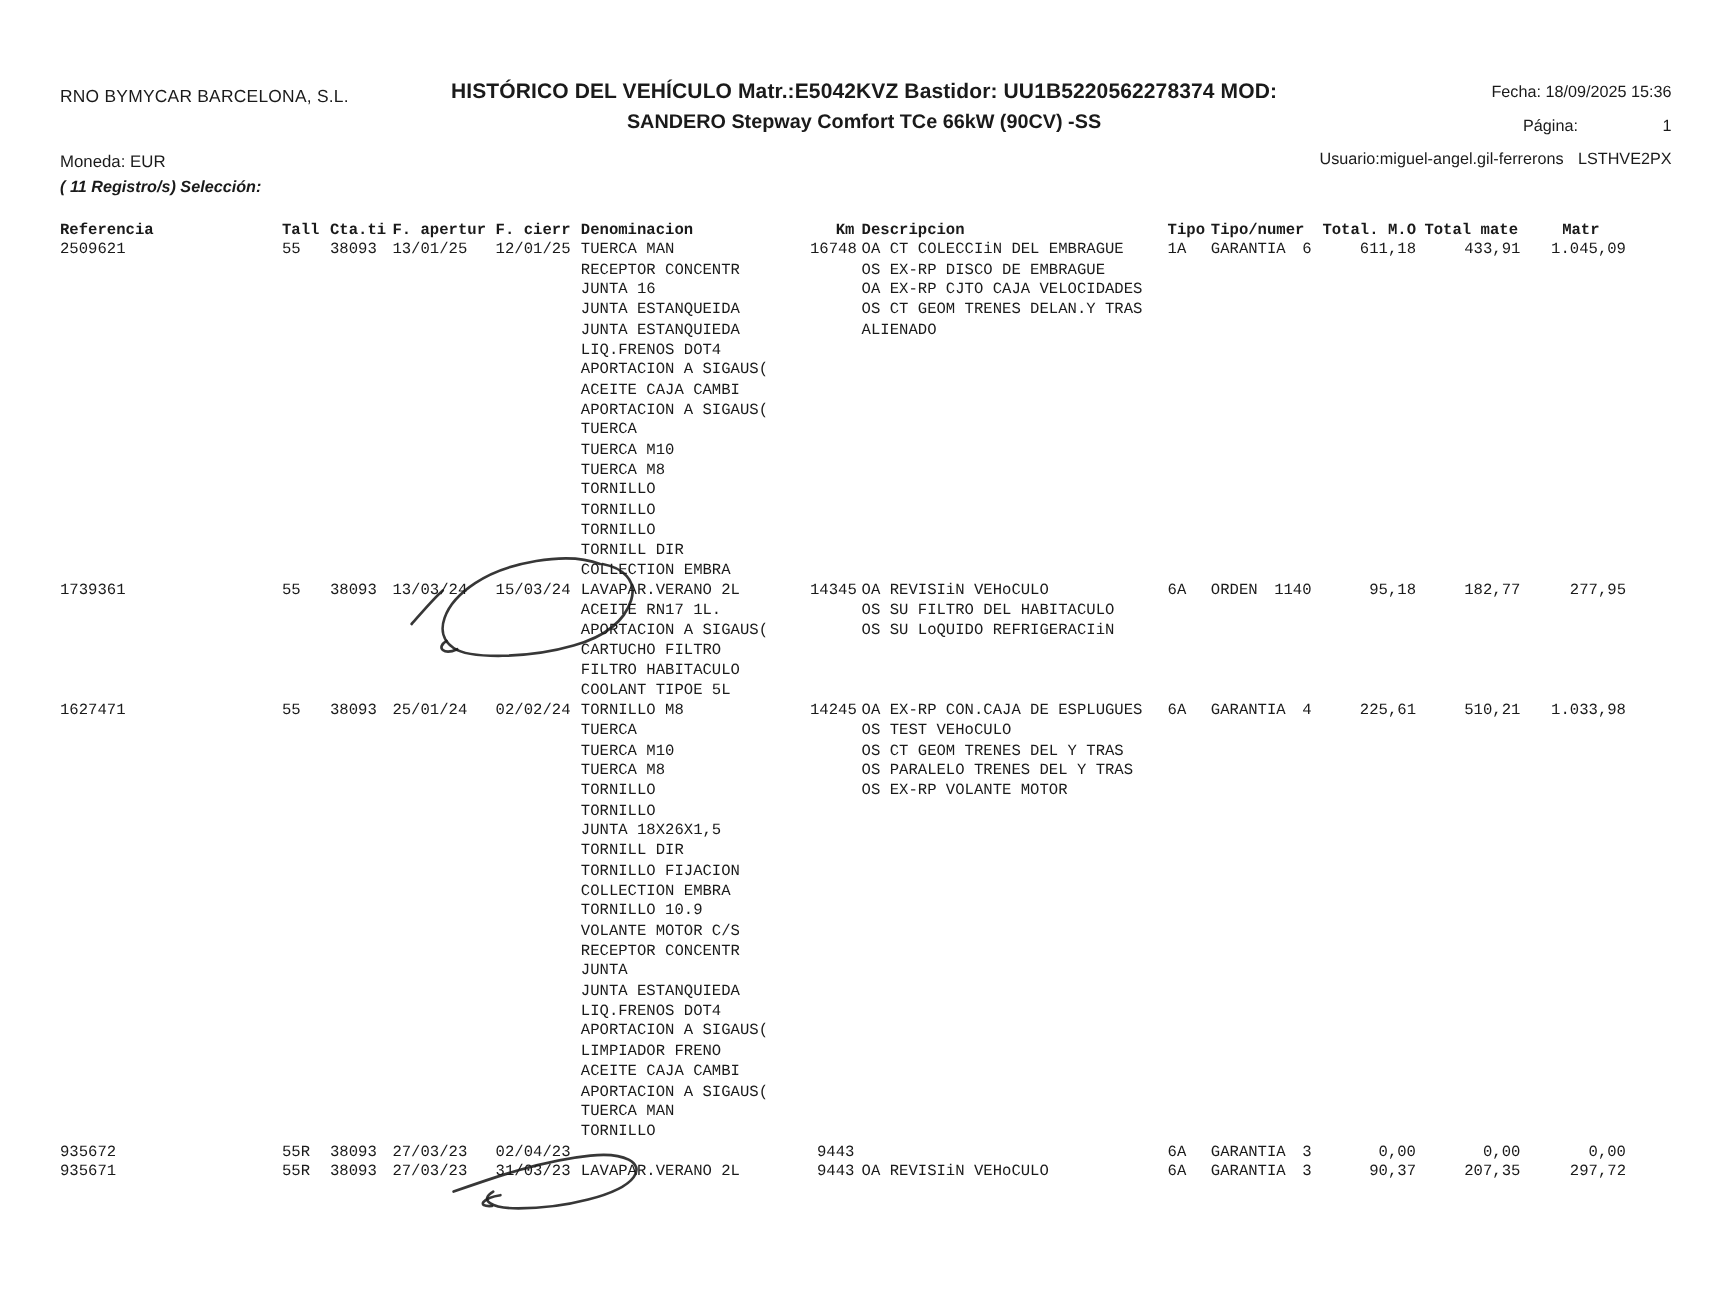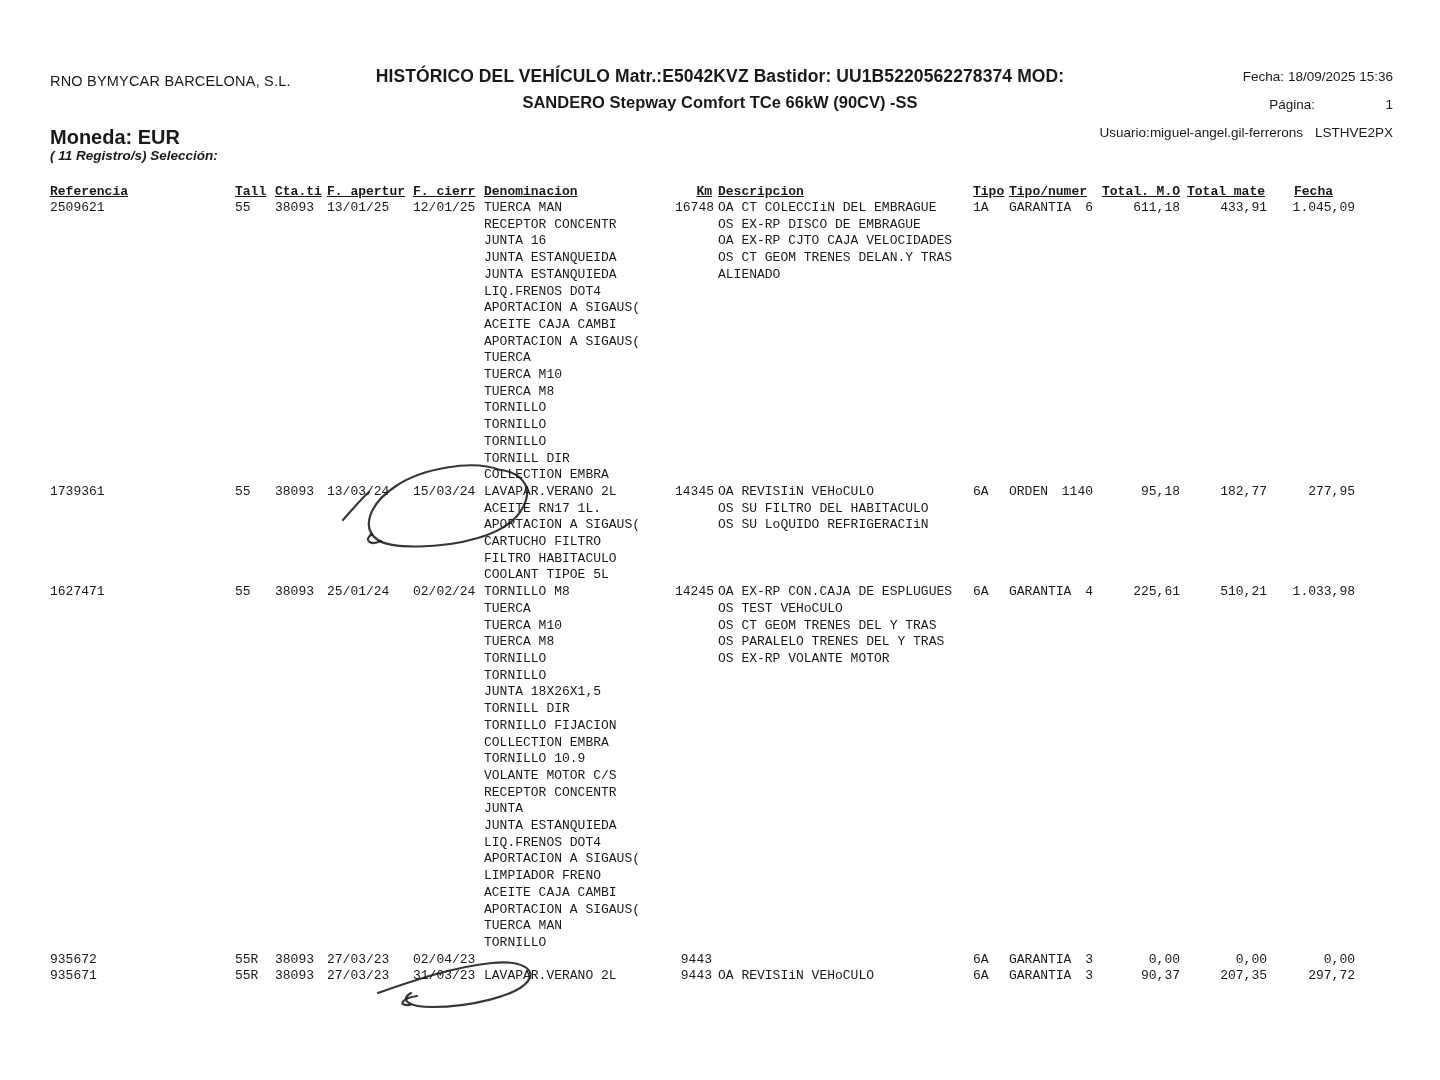--- a/index.html
+++ b/index.html
@@ -7,25 +7,25 @@
        font-family:"Liberation Sans",sans-serif;color:#1a1a1a;}
   .abs{position:absolute;}
   
   .company{left:50px;top:70px;font-size:14.5px;line-height:22px;letter-spacing:.2px;}
   .title{left:0;top:66px;width:1440px;text-align:center;font-weight:bold;}
   .title .t1{font-size:17.5px;letter-spacing:.1px;}
   .title .t2{font-size:16.5px;margin-top:6px;}
   .meta{right:47px;top:63px;text-align:right;font-size:13.5px;line-height:28px;}
   .meta .pag-val{display:inline-block;min-width:78px;text-align:right;}
   .meta .term{display:inline-block;margin-left:12px;}
-  .moneda{left:50px;top:126px;font-size:20px;font-weight:bold;}
+  .moneda{left:50px;top:126px;font-size:14px;font-weight:normal;}
   .seleccion{left:50px;top:148px;font-size:13.5px;font-weight:bold;font-style:italic;}
   
   .mono{font-family:"Liberation Mono","DejaVu Sans Mono",monospace;font-size:13px;line-height:16.7px;}
-  .thead{left:50px;top:184px;width:1305px;display:flex;font-weight:bold;white-space:nowrap;text-decoration:underline;}
+  .thead{left:50px;top:184px;width:1305px;display:flex;font-weight:bold;white-space:nowrap;}
   .records{left:50px;top:200px;width:1305px;}
   .rrow{display:flex;align-items:flex-start;white-space:nowrap;}
   .cell{box-sizing:border-box;flex-shrink:0;}
   .c0{width:185px;} .c1{width:40px;} .c2{width:52px;} .c3{width:86px;}
   .c4{width:71px;} .c5{width:191px;} .c6{width:43px;text-align:right;padding-right:6px;}
   .c7{width:255px;} .c8{width:36px;} .c9{width:87px;}
   .c10{width:84px;text-align:right;} .c11{width:87px;text-align:right;}
   .c12{width:88px;text-align:right;}
   .thead .c11{padding-right:2px;} .thead .c12{padding-right:22px;}
   .tn{display:flex;justify-content:space-between;padding-right:3px;}
@@ -70,21 +70,21 @@
   <div class="cell c2">Cta.ti</div>
   <div class="cell c3">F. apertur</div>
   <div class="cell c4">F. cierr</div>
   <div class="cell c5">Denominacion</div>
   <div class="cell c6">Km</div>
   <div class="cell c7">Descripcion</div>
   <div class="cell c8">Tipo</div>
   <div class="cell c9">Tipo/numer</div>
   <div class="cell c10">Total. M.O</div>
   <div class="cell c11">Total mate</div>
-  <div class="cell c12">Fecha</div>
+  <div class="cell c12">Matr</div>
 </div>
 
 <div class="abs records mono">
     <div class="rrow">
       <div class="cell c0">
         <div>2509621</div>
       </div>
       <div class="cell c1">
         <div>55</div>
       </div>

